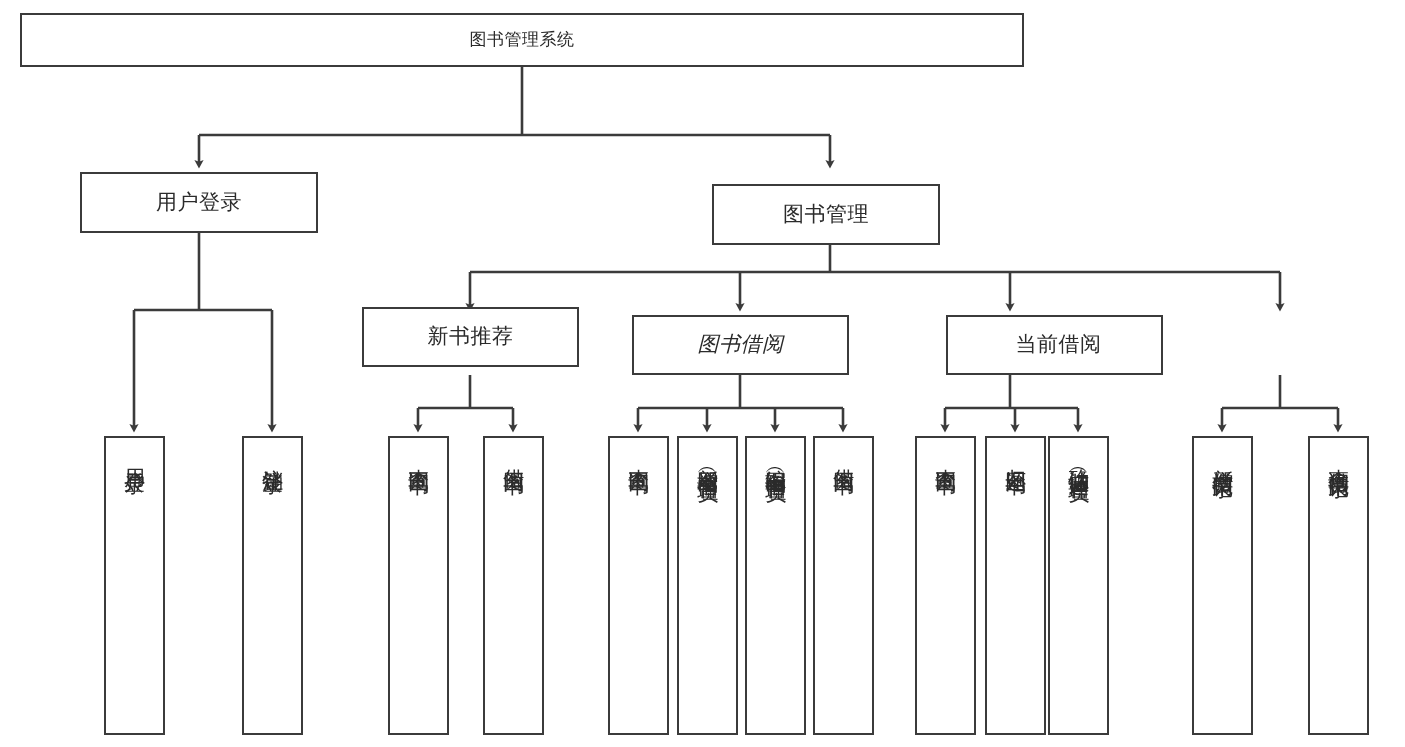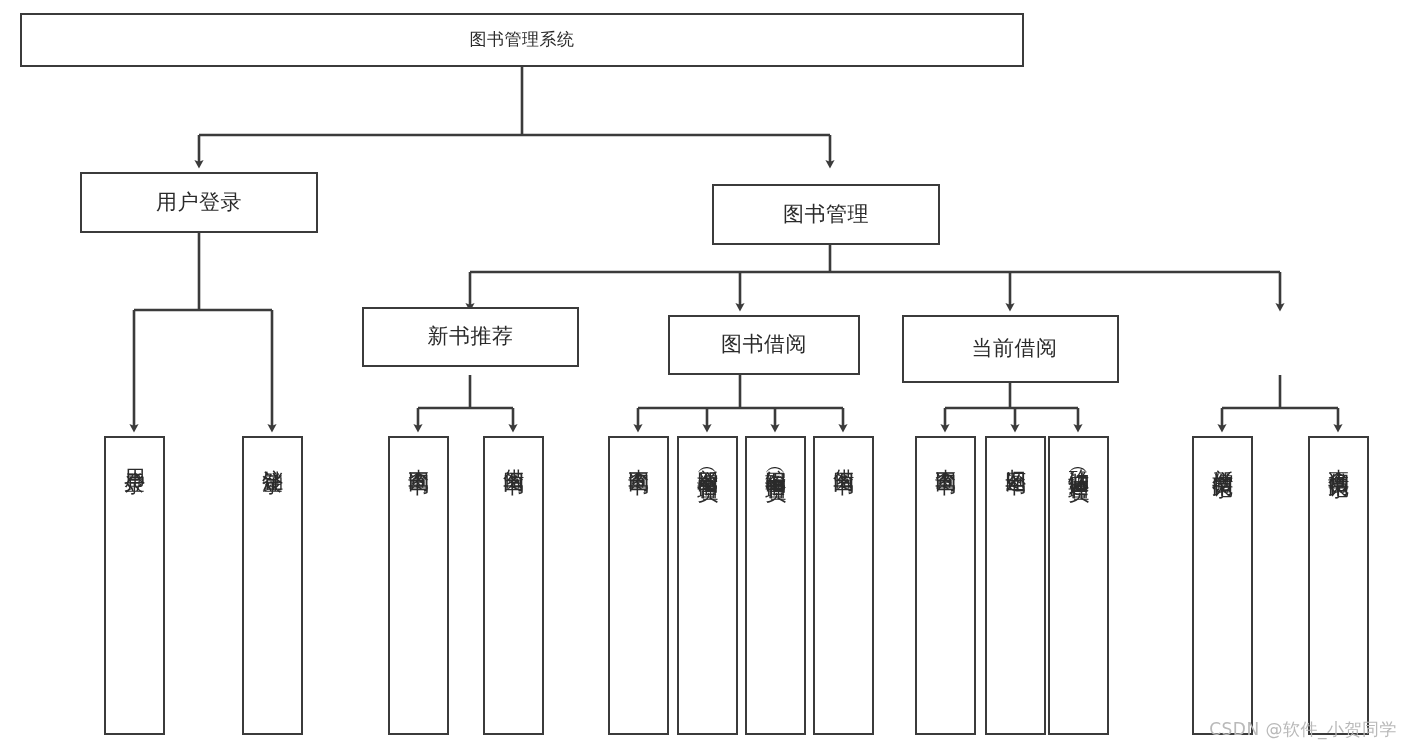--- a/index.html
+++ b/index.html
@@ -134,24 +134,24 @@
   <div class="node horiz" style="left:80px; top:172px; width:238px; height:61px;">
     <span class="label">用户登录</span>
   </div>
   <div class="node horiz" style="left:712px; top:184px; width:228px; height:61px;">
     <span class="label">图书管理</span>
   </div>
 
   <div class="node horiz" style="left:362px; top:307px; width:217px; height:60px;">
     <span class="label">新书推荐</span>
   </div>
-  <div class="node horiz" style="left:668px; top:315px; width:192px; height:60px;">
+  <div class="node horiz" style="left:632px; top:315px; width:217px; height:60px;font-style:italic;">
     <span class="label">图书借阅</span>
   </div>
-  <div class="node horiz" style="left:902px; top:315px; width:217px; height:68px;padding-left:8px;">
+  <div class="node horiz" style="left:946px; top:315px; width:217px; height:60px;padding-left:8px;">
     <span class="label">当前借阅</span>
   </div>
 
   <div class="node vert" style="left:104px; top:436px; width:61px; height:299px;">
     <span class="label">用户登录</span>
   </div>
   <div class="node vert" style="left:242px; top:436px; width:61px; height:299px;">
     <span class="label">注销登录</span>
   </div>
 
@@ -185,15 +185,14 @@
     <span class="label">确认归还（管理员）</span>
   </div>
 
   <div class="node vert" style="left:1192px; top:436px; width:61px; height:299px;">
     <span class="label">新增借阅记录</span>
   </div>
   <div class="node vert" style="left:1308px; top:436px; width:61px; height:299px;">
     <span class="label">查询借阅记录</span>
   </div>
 
-  <div class="watermark">CSDN @软件_小贺同学</div>
 
 </div>
 
 </body></html>

